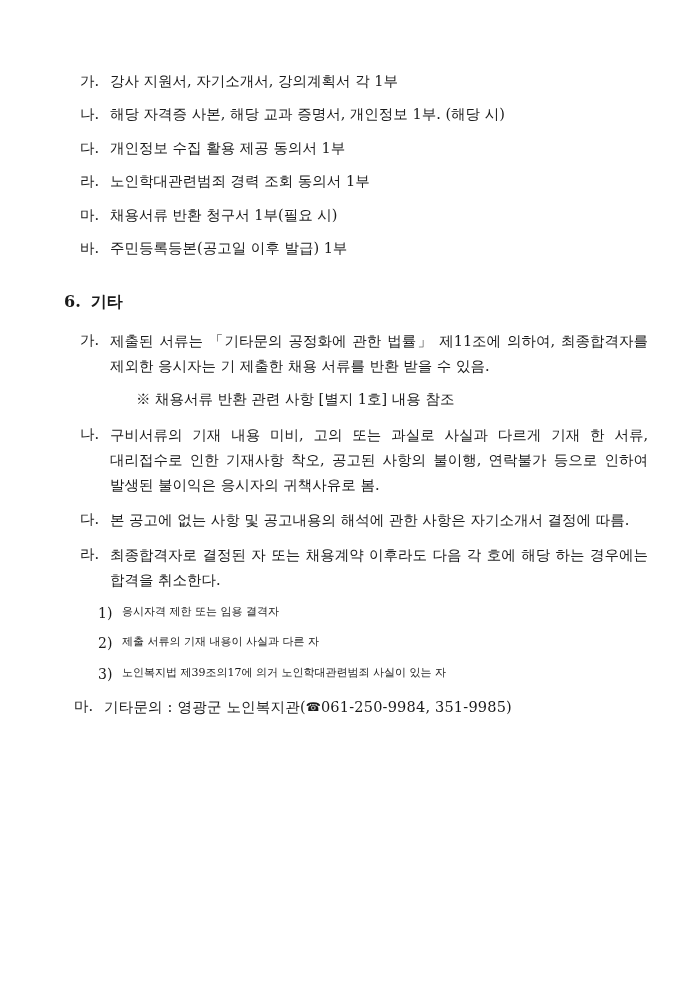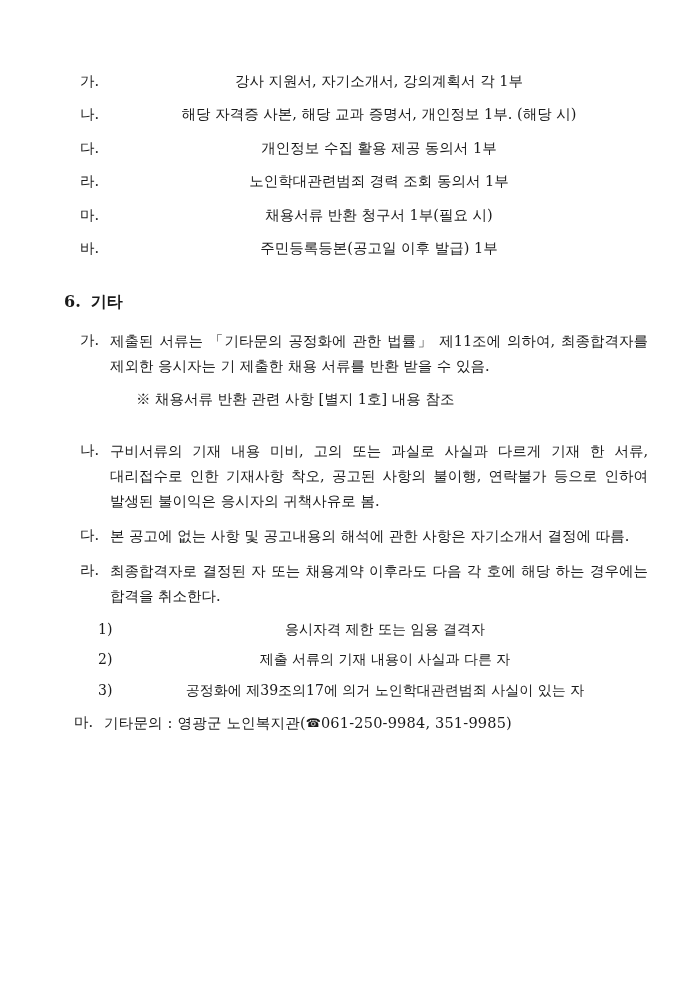--- a/index.html
+++ b/index.html
@@ -34,21 +34,20 @@
     margin: 0 0 11px 0;
   }
   .item .marker {
     flex: 0 0 30px;
     text-align: left;
     font-size: 14.5px;
   }
   .item .content {
     flex: 1 1 auto;
     font-size: 14.5px;
-    text-align: center;
   }
   .group-a {
     margin-left: 28px;
   }
 
   
   .section-head {
     display: flex;
     align-items: baseline;
     font-weight: bold;
@@ -71,37 +70,36 @@
   }
   .jitem .content {
     flex: 1 1 auto;
     font-size: 14.5px;
     text-align: justify;
     text-justify: inter-character;
     line-height: 1.72;
     word-break: keep-all;
   }
   .note {
-    margin: 4px 0 28px 56px;
+    margin: 4px 0 12px 56px;
     font-size: 14.5px;
   }
   .subitem {
     display: flex;
     align-items: flex-start;
     margin: 0 0 9px 0;
     padding-left: 18px;
   }
   .subitem .marker {
     flex: 0 0 24px;
     font-size: 14px;
   }
   .subitem .content {
     flex: 1 1 auto;
-    font-size: 14px;
-    text-align: center;
+    font-size: 11px;
   }
   .group-b {
     margin-left: 28px;
   }
   .phone-glyph {
     font-family: "DejaVu Sans", sans-serif;
     font-size: 12px;
     display: inline-block;
     transform: translateY(-1px);
   }
@@ -183,21 +181,21 @@
         <span class="content">응시자격 제한 또는 임용 결격자</span>
       </div>
 
       <div class="subitem">
         <span class="marker">2)</span>
         <span class="content">제출 서류의 기재 내용이 사실과 다른 자</span>
       </div>
 
       <div class="subitem">
         <span class="marker">3)</span>
-        <span class="content">공정화에 제39조의17에 의거 노인학대관련범죄 사실이 있는 자</span>
+        <span class="content">노인복지법 제39조의17에 의거 노인학대관련범죄 사실이 있는 자</span>
       </div>
 
       <div class="jitem" style="margin-left:-6px; margin-top:4px;">
         <span class="marker">마.</span>
         <span class="content tight"><span>기타문의 : 영광군 노인복지관(</span><span class="phone-glyph">☎</span><span>061-250-9984, 351-9985)</span></span>
       </div>
 
     </div>
   </div>
 </div>

